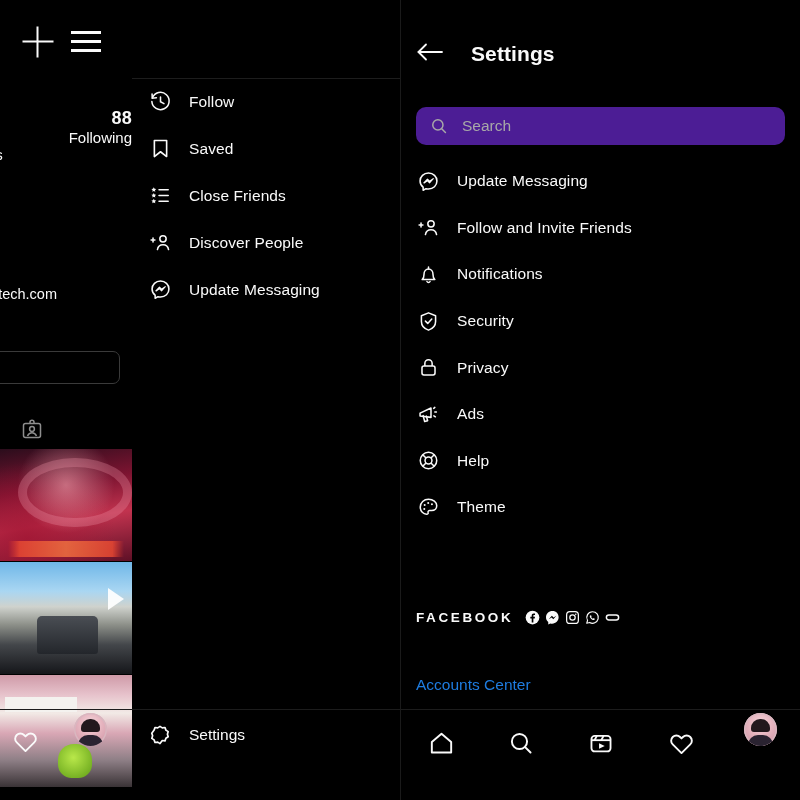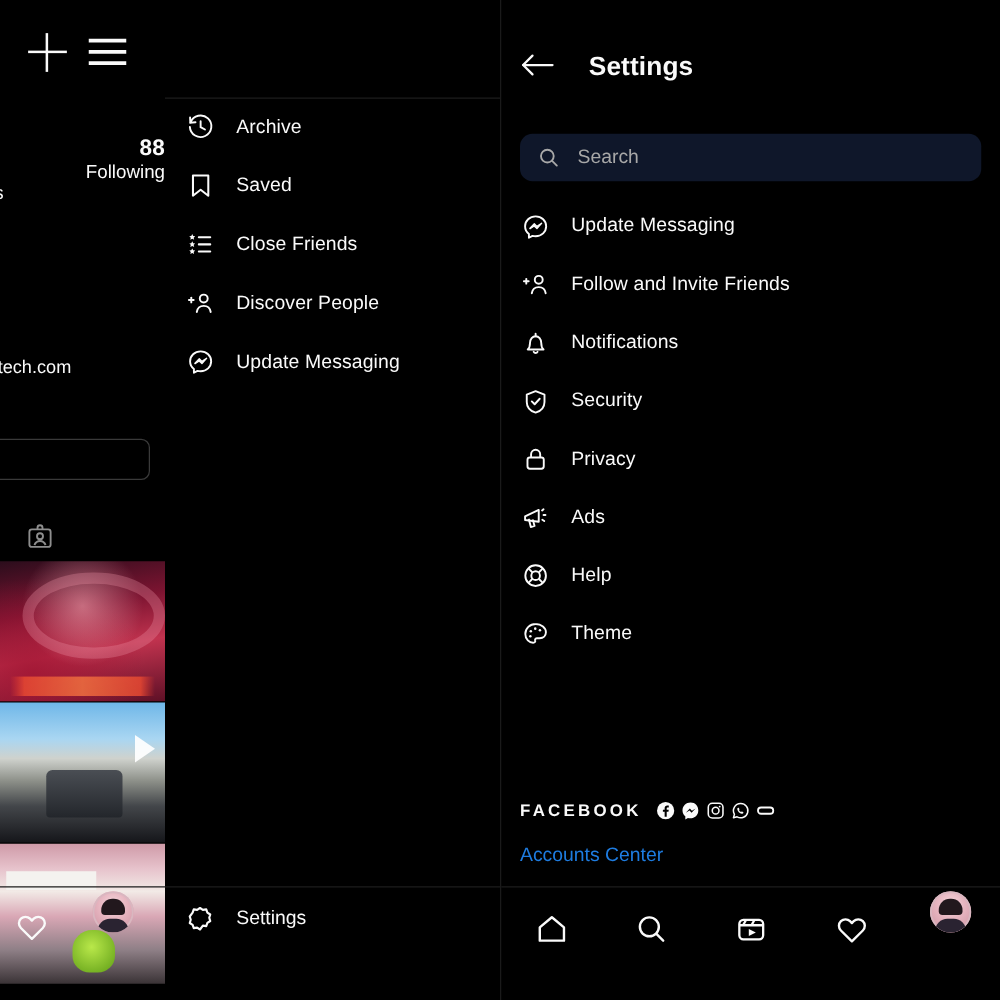--- a/index.html
+++ b/index.html
@@ -81,31 +81,31 @@
   .menu-settings .mi-label { margin-left:17px; font-size:15.5px; color:#fafafa; }
 
   
   .right-phone { position:absolute; left:400px; top:0; width:400px; height:800px; background:#000;
       border-left:1px solid #1a1a1a; }
 
   .st-header { position:absolute; left:0; top:0; width:400px; height:90px; }
   .back-ico { position:absolute; left:15px; top:42px; width:28px; height:20px; }
   .st-title { position:absolute; left:70px; top:42px; font-size:21px; font-weight:bold; color:#fafafa; letter-spacing:.1px; }
 
-  .search-bar { position:absolute; left:15px; top:107px; width:369px; height:38px; background:#0f172a;
+  .search-bar { position:absolute; left:15px; top:107px; width:369px; height:38px; background:#4c1d95;
       border-radius:10px; display:flex; align-items:center; padding-left:14px; }
   .search-bar .s-ico { width:18px; height:18px; flex:0 0 18px; }
   .search-ph { margin-left:14px; font-size:15.5px; color:#a8a8a8; }
 
   .st-list { position:absolute; left:0; top:158px; width:400px; }
   .st-item { position:relative; height:46.6px; display:flex; align-items:center; padding-left:15px; }
   .st-item .si-ico { width:24px; height:24px; flex:0 0 24px; display:flex; align-items:center; justify-content:center; }
   .st-item .si-label { margin-left:17px; font-size:15.5px; color:#fafafa; letter-spacing:.1px; }
 
-  .fb-row { position:absolute; left:15px; top:641px; display:flex; align-items:center; }
+  .fb-row { position:absolute; left:15px; top:610px; display:flex; align-items:center; }
   .fb-word { font-size:13.5px; font-weight:bold; color:#fafafa; letter-spacing:2.6px; }
   .fb-icons { display:flex; align-items:center; gap:5px; margin-left:12px; }
   .accounts-center { position:absolute; left:15px; top:676px; font-size:15.5px; color:#1e7ce0; }
 
   .bottom-nav { position:absolute; left:0; top:709px; width:400px; height:91px; border-top:1px solid #1c1c1c; }
   .bn-item { position:absolute; top:15px; width:36px; height:36px; display:flex; align-items:center; justify-content:center; }
   .bn-1 { left:22px; } .bn-2 { left:102px; } .bn-3 { left:182px; } .bn-4 { left:262px; }
   .bn-avatar { position:absolute; left:744px; top:713px; width:33px; height:33px; border-radius:50%;
       background:radial-gradient(circle at 50% 34%,#f6d9de 0%,#e6b4bf 42%,#c98e9e 100%);
       box-shadow:0 0 0 1.5px #d9b7c0 inset; overflow:hidden; }
@@ -174,21 +174,21 @@
     <div class="menu-list">
 
       <div class="menu-item">
         <span class="mi-ico">
           <svg width="23" height="23" viewBox="0 0 24 24" fill="none" stroke="#fafafa" stroke-width="1.6" stroke-linecap="round">
             <path d="M3.6 8.2A9 9 0 1 1 3 12"></path>
             <polyline points="3.2,4.2 3.4,8.5 7.7,8.2"></polyline>
             <polyline points="12,7.2 12,12.2 15.6,14.2"></polyline>
           </svg>
         </span>
-        <span class="mi-label">Archive</span>
+        <span class="mi-label">Follow</span>
       </div>
 
 
 
       <div class="menu-item">
         <span class="mi-ico">
           <svg width="23" height="23" viewBox="0 0 24 24" fill="none" stroke="#fafafa" stroke-width="1.7" stroke-linejoin="round">
             <path d="M5.6 3.6h12.8v16.8L12 15.4l-6.4 5z"></path>
           </svg>
         </span>

